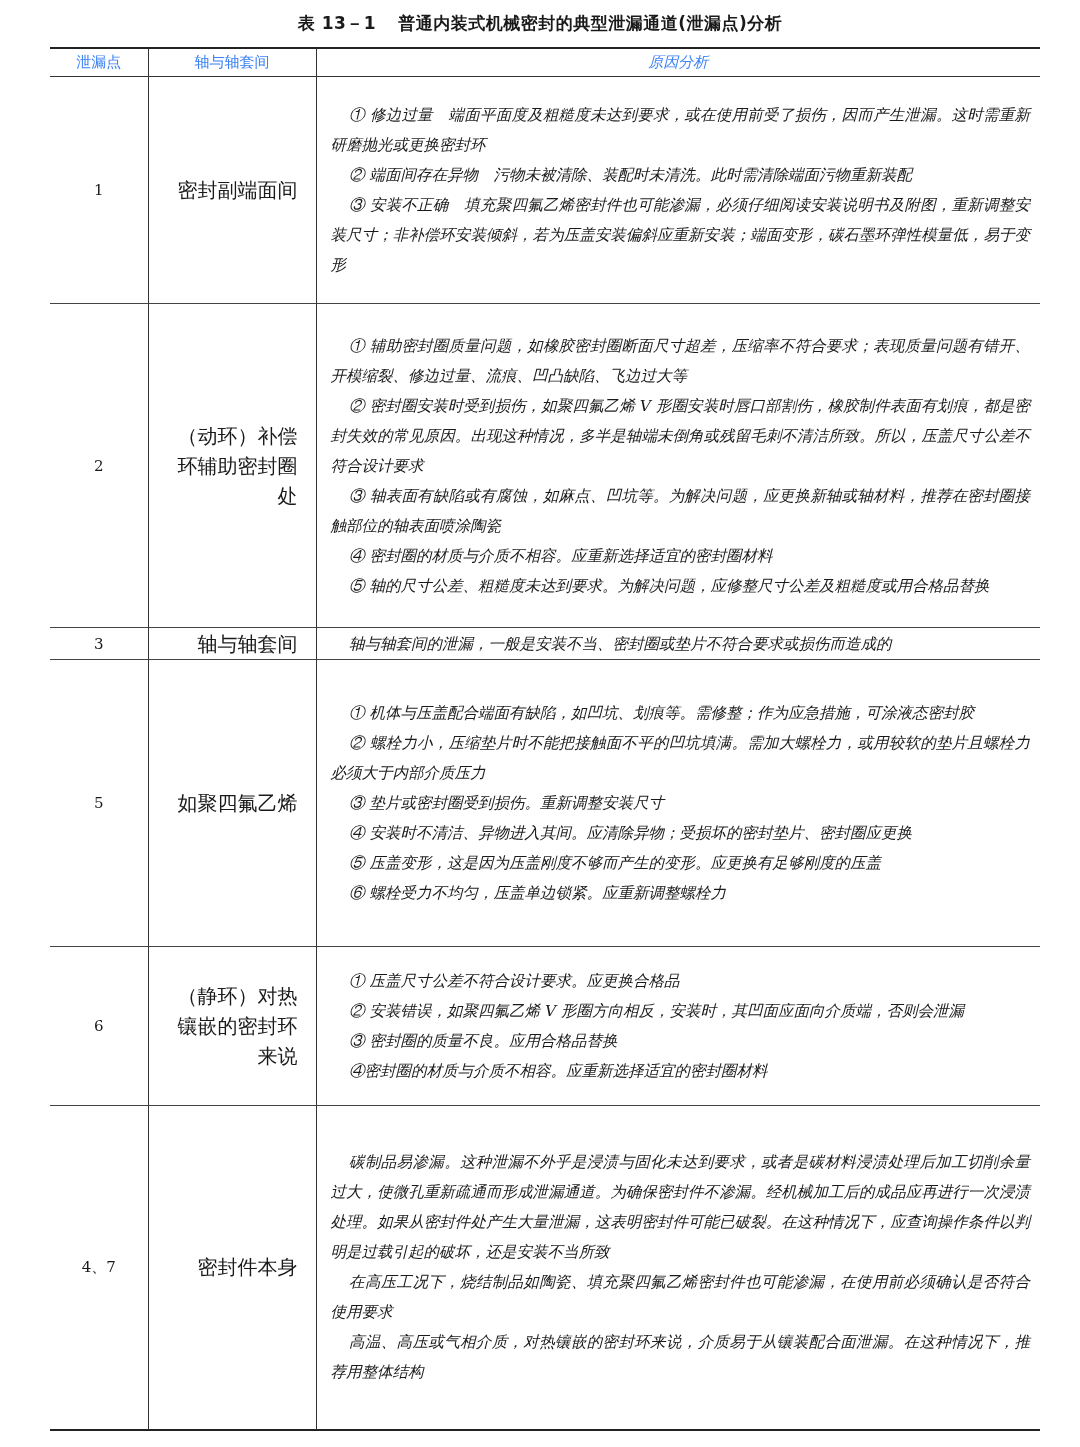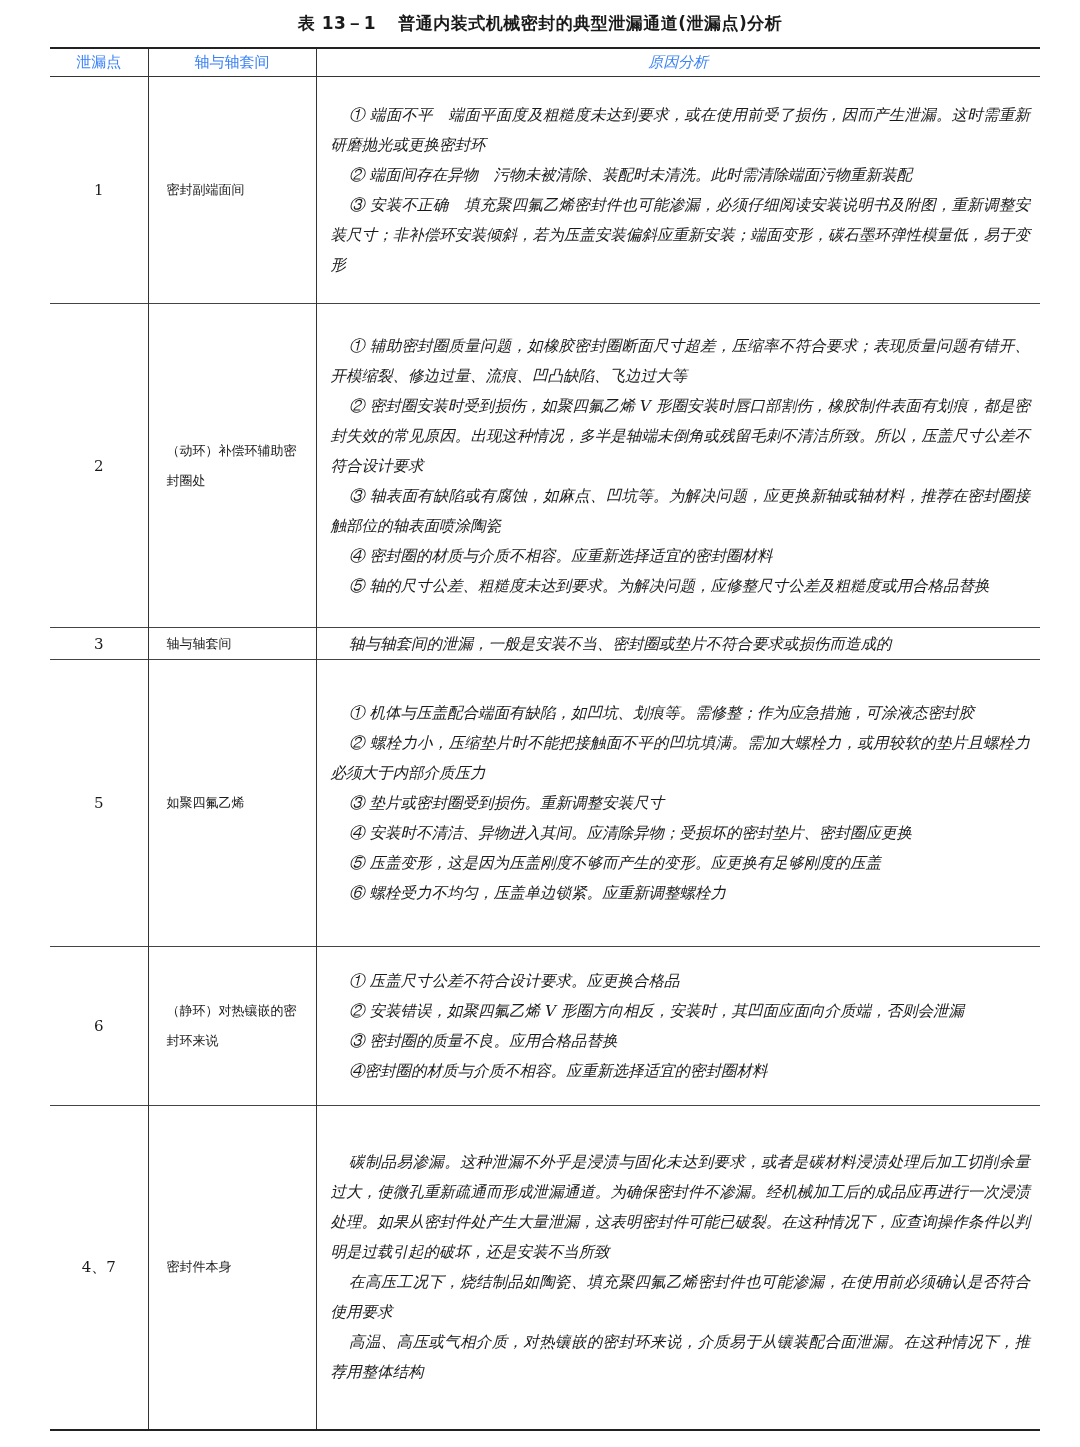--- a/index.html
+++ b/index.html
@@ -12,21 +12,21 @@
   table { position: absolute; left: 50px; top: 47px; width: 990px; border-collapse: collapse; table-layout: fixed; }
   col.c1 { width: 98px; } col.c2 { width: 168px; } col.c3 { width: 724px; }
   th, td { border-left: 1px solid #333; border-right: 1px solid #333; vertical-align: middle; }
   th:first-child, td:first-child { border-left: none; }
   th:last-child, td:last-child { border-right: none; font-style: italic; }
   thead tr { border-top: 2px solid #222; border-bottom: 1.5px solid #333; }
   th { font-weight: normal; font-size: 15px; height: 25px; text-align: center; color: #3b82f6; }
   tbody tr { border-bottom: 1px solid #444; }
   tbody tr.last { border-bottom: 2px solid #222; }
   td.pt { text-align: center; font-size: 15px; }
-  td.ch { text-align: left; font-size: 13px; line-height: 30px; padding: 0 18px; }
+  td.ch { text-align: right; font-size: 20px; line-height: 30px; padding: 0 18px; }
   td.an { font-size: 15.5px; line-height: 30px; padding: 0 10px 0 14px; text-align: justify; }
   td.an p { margin: 0; text-indent: 1.2em; }
   .r1 { height: 227px; } .r2 { height: 324px; } .r3 { height: 32px; }
   .r5 { height: 287px; } .r6 { height: 159px; } .r7 { height: 324px; }
   .watermark { position: absolute; left: 900px; top: 1120px; width: 220px; height: 340px;
                background: #eeeeee; border-radius: 90px; transform: rotate(-20deg); opacity: 0.55; z-index: -1; }
 </style>
 </head>
 <body>
 
@@ -47,21 +47,21 @@
       <th>泄漏点</th>
       <th>轴与轴套间</th>
       <th>原因分析</th>
     </tr>
   </thead>
   <tbody>
     <tr class="r1">
       <td class="pt">1</td>
       <td class="ch">密封副端面间</td>
       <td class="an">
-        <p>① 端面不平　端面平面度及粗糙度未达到要求，或在使用前受了损伤，因而产生泄漏。这时需重新研磨抛光或更换密封环</p>
+        <p>① 修边过量　端面平面度及粗糙度未达到要求，或在使用前受了损伤，因而产生泄漏。这时需重新研磨抛光或更换密封环</p>
         <p>② 端面间存在异物　污物未被清除、装配时未清洗。此时需清除端面污物重新装配</p>
         <p>③ 安装不正确　填充聚四氟乙烯密封件也可能渗漏，必须仔细阅读安装说明书及附图，重新调整安装尺寸；非补偿环安装倾斜，若为压盖安装偏斜应重新安装；端面变形，碳石墨环弹性模量低，易于变形</p>
       </td>
     </tr>
     <tr class="r2">
       <td class="pt">2</td>
       <td class="ch">（动环）补偿环辅助密封圈处</td>
       <td class="an">
         <p>① 辅助密封圈质量问题，如橡胶密封圈断面尺寸超差，压缩率不符合要求；表现质量问题有错开、开模缩裂、修边过量、流痕、凹凸缺陷、飞边过大等</p>
         <p>② 密封圈安装时受到损伤，如聚四氟乙烯 V 形圈安装时唇口部割伤，橡胶制件表面有划痕，都是密封失效的常见原因。出现这种情况，多半是轴端未倒角或残留毛刺不清洁所致。所以，压盖尺寸公差不符合设计要求</p>

